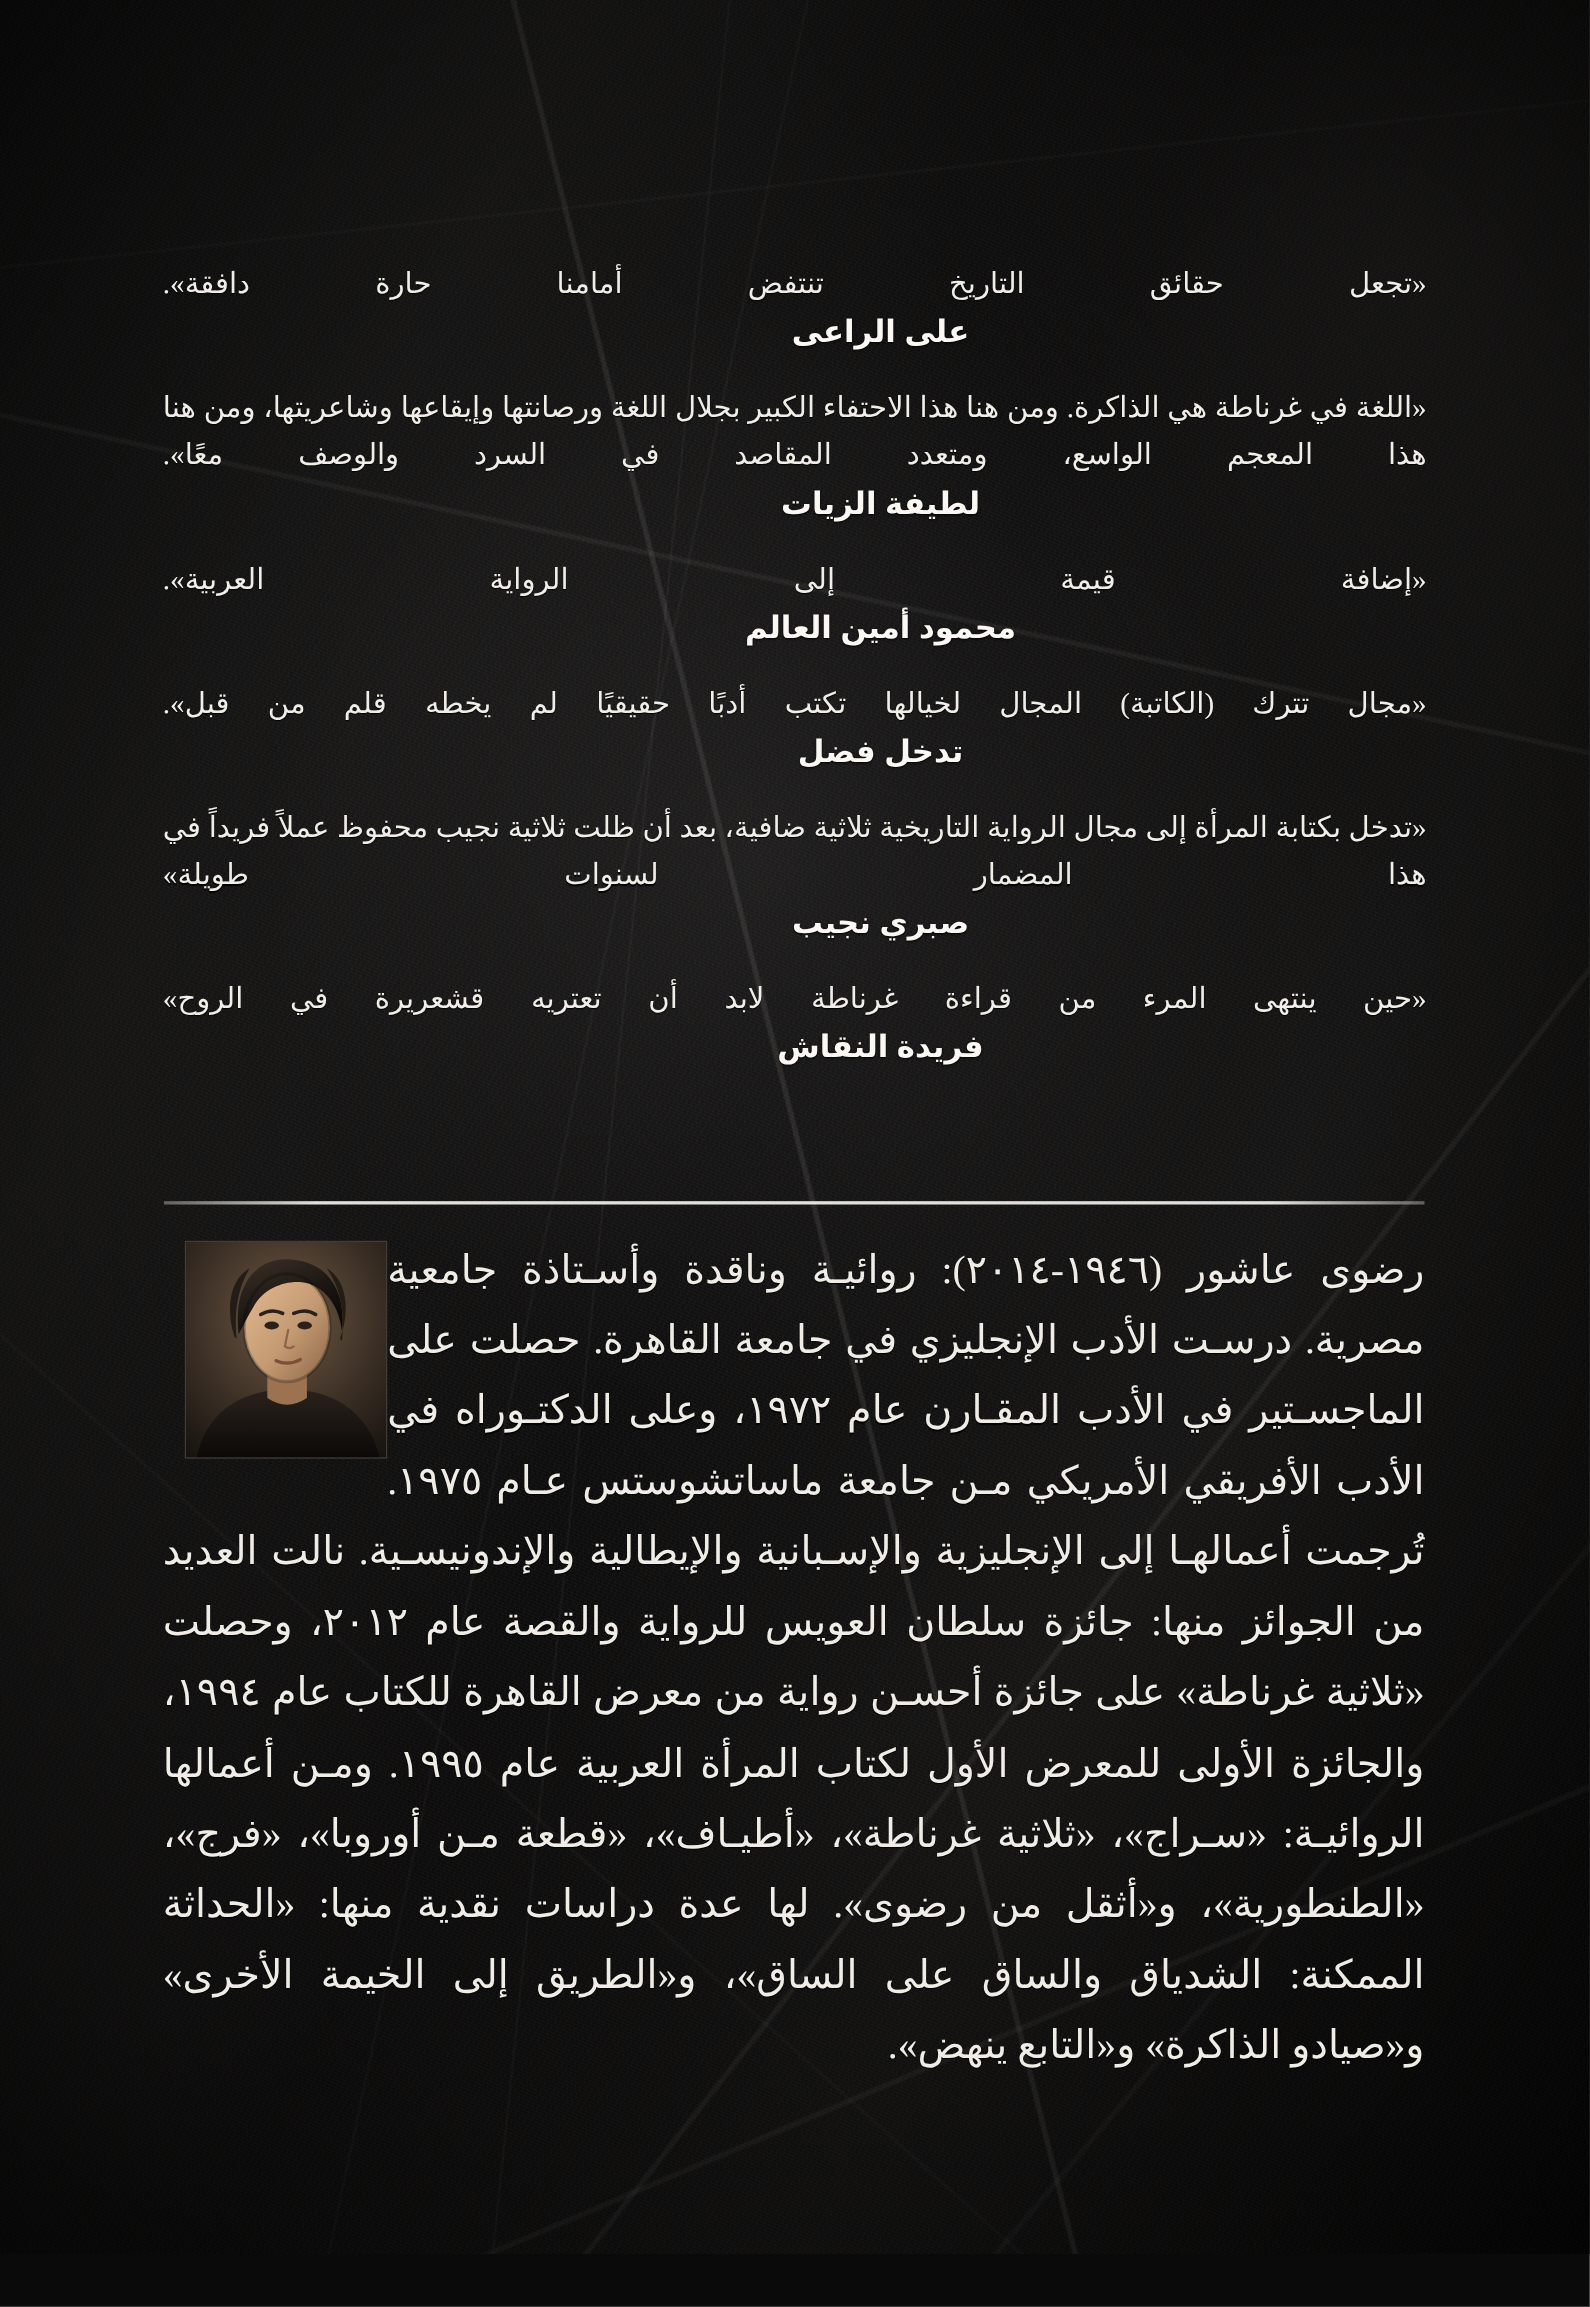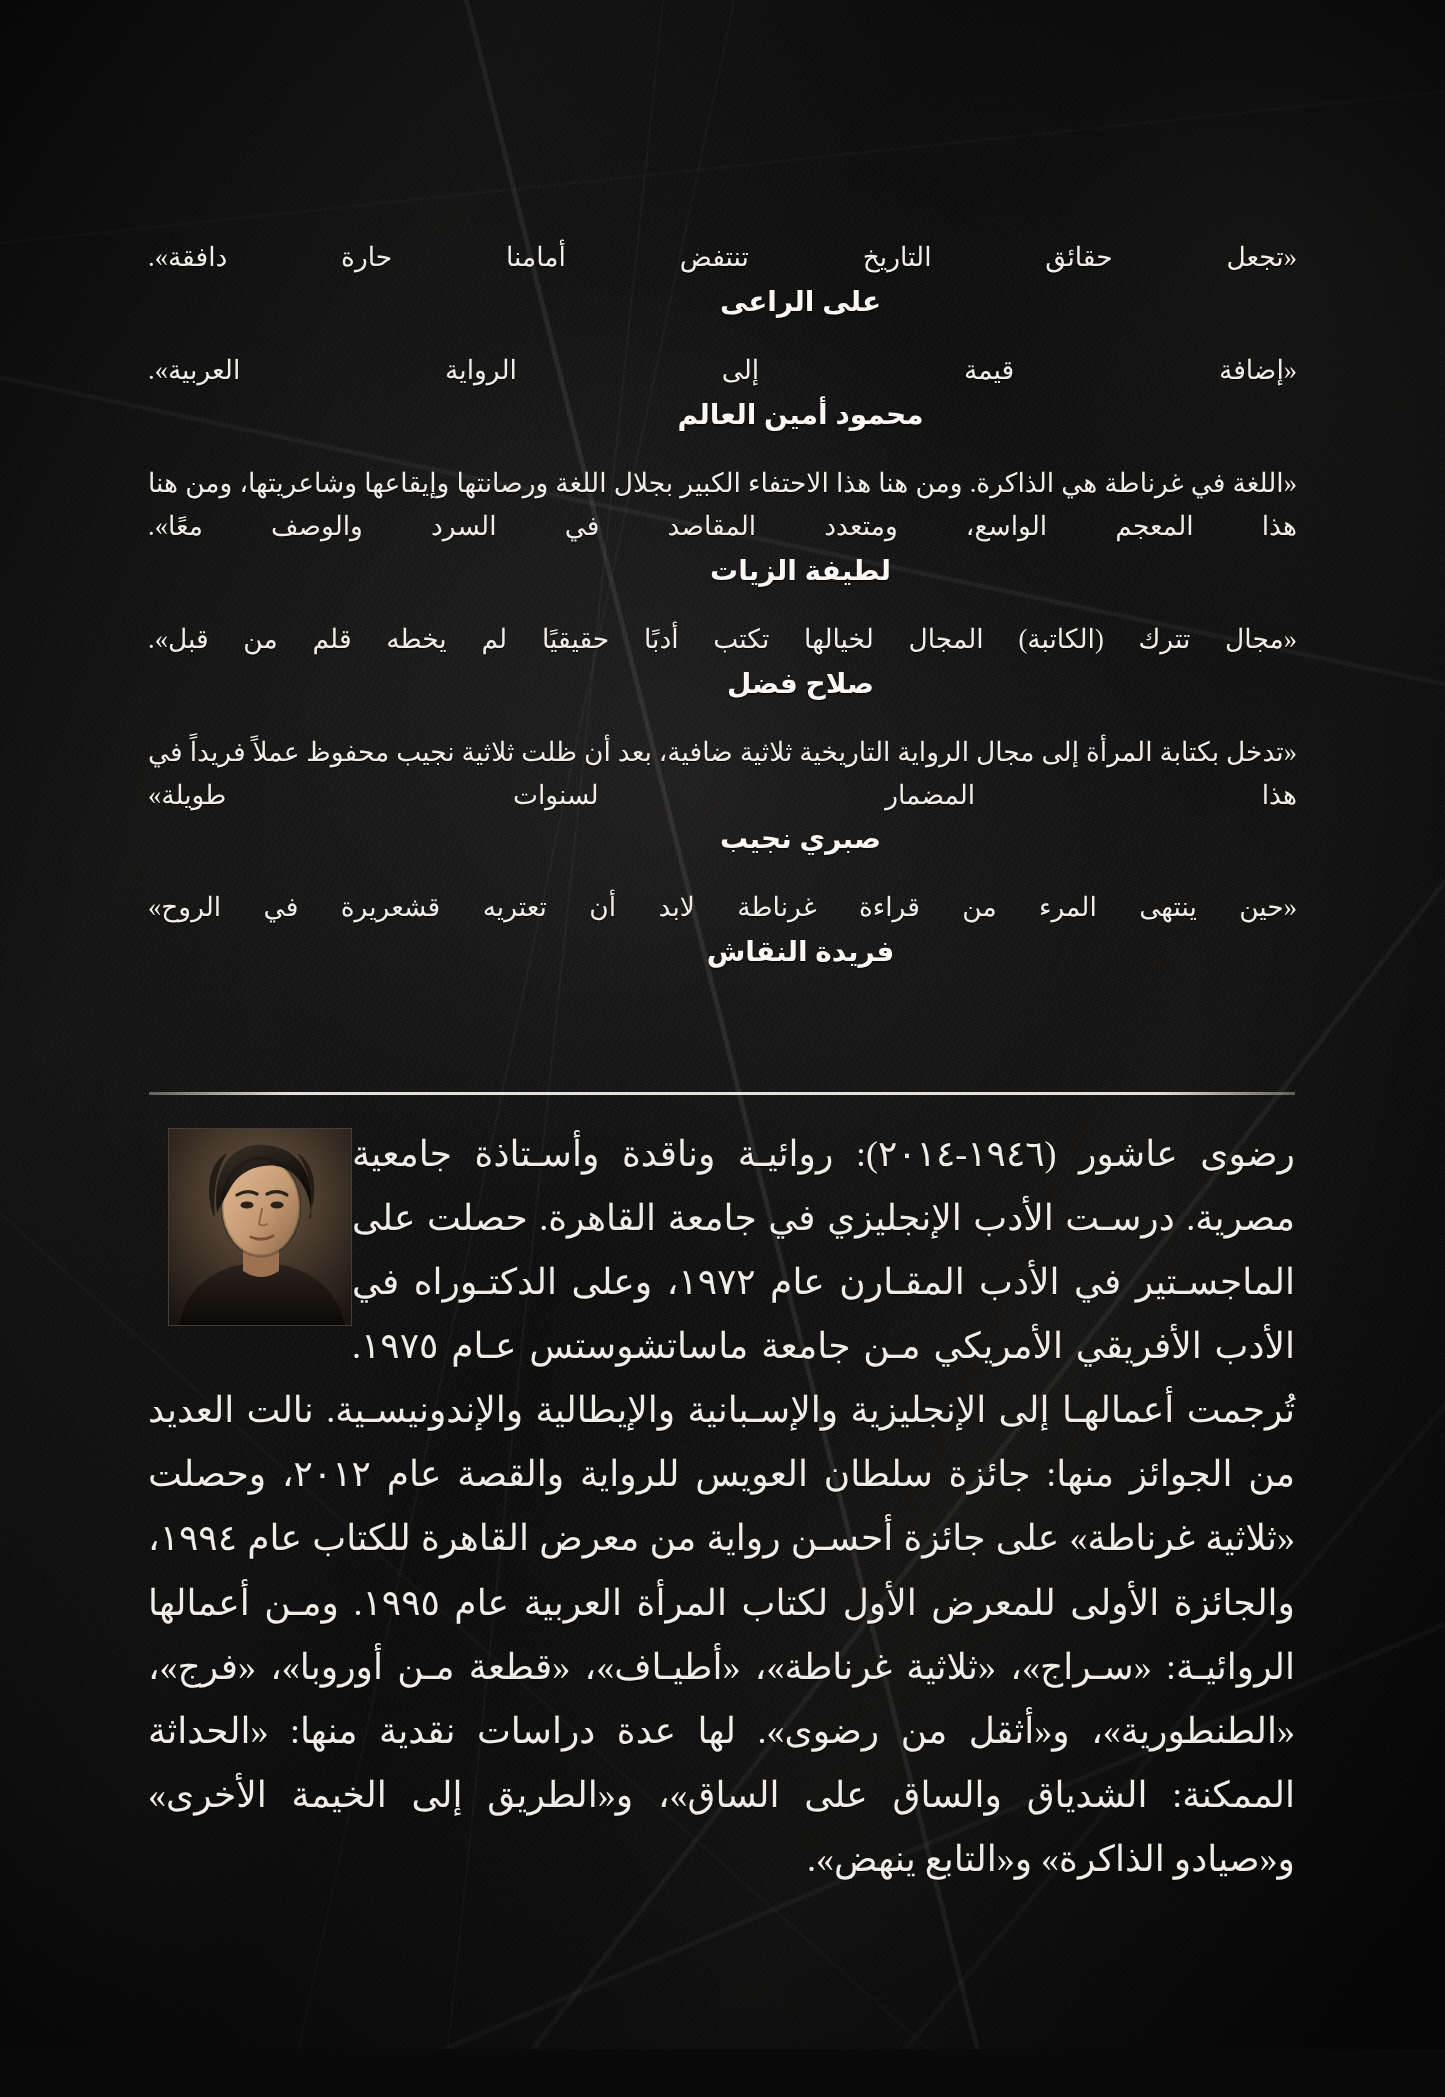--- a/index.html
+++ b/index.html
@@ -154,32 +154,32 @@
   <div class="content">
 
     <section class="praise">
 
       <div class="praise-item">
         <p class="quote-text">«تجعل حقائق التاريخ تنتفض أمامنا حارة دافقة».</p>
         <p class="attribution">على الراعى</p>
       </div>
 
       <div class="praise-item">
+        <p class="quote-text">«اللغة في غرناطة هي الذاكرة. ومن هنا هذا الاحتفاء الكبير بجلال اللغة ورصانتها وإيقاعها وشاعريتها، ومن هنا هذا المعجم الواسع، ومتعدد المقاصد في السرد والوصف معًا».</p>
+        <p class="attribution">لطيفة الزيات</p>
+      </div>
+
+      <div class="praise-item">
         <p class="quote-text">«إضافة قيمة إلى الرواية العربية».</p>
         <p class="attribution">محمود أمين العالم</p>
       </div>
 
       <div class="praise-item">
-        <p class="quote-text">«اللغة في غرناطة هي الذاكرة. ومن هنا هذا الاحتفاء الكبير بجلال اللغة ورصانتها وإيقاعها وشاعريتها، ومن هنا هذا المعجم الواسع، ومتعدد المقاصد في السرد والوصف معًا».</p>
-        <p class="attribution">لطيفة الزيات</p>
-      </div>
-
-      <div class="praise-item">
         <p class="quote-text">«مجال تترك (الكاتبة) المجال لخيالها تكتب أدبًا حقيقيًا لم يخطه قلم من قبل».</p>
-        <p class="attribution">صلاح فضل</p>
+        <p class="attribution">تدخل فضل</p>
       </div>
 
       <div class="praise-item">
         <p class="quote-text">«تدخل بكتابة المرأة إلى مجال الرواية التاريخية ثلاثية ضافية، بعد أن ظلت ثلاثية نجيب محفوظ عملاً فريداً في هذا المضمار لسنوات طويلة»</p>
         <p class="attribution">صبري نجيب</p>
       </div>
 
       <div class="praise-item">
         <p class="quote-text">«حين ينتهى المرء من قراءة غرناطة لابد أن تعتريه قشعريرة في الروح»</p>
         <p class="attribution">فريدة النقاش</p>

